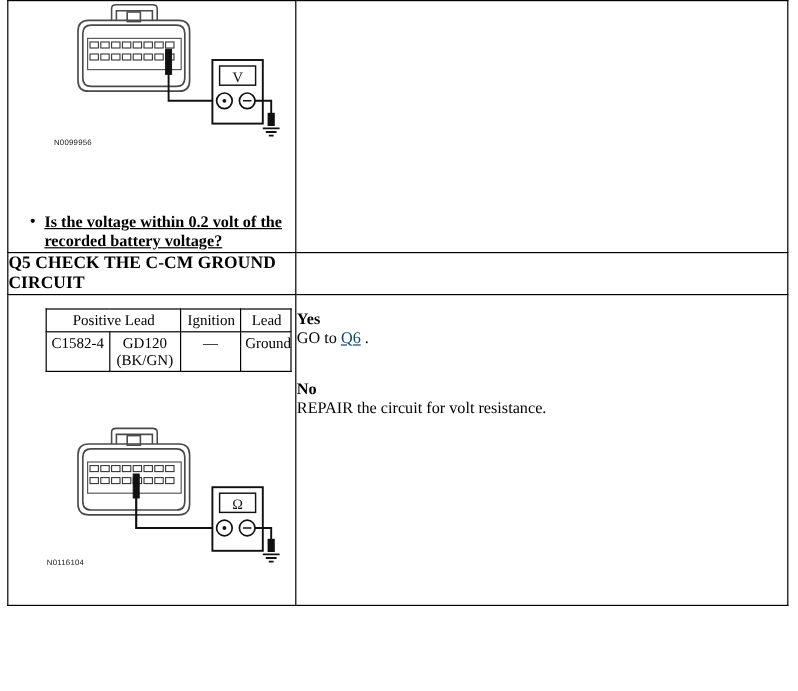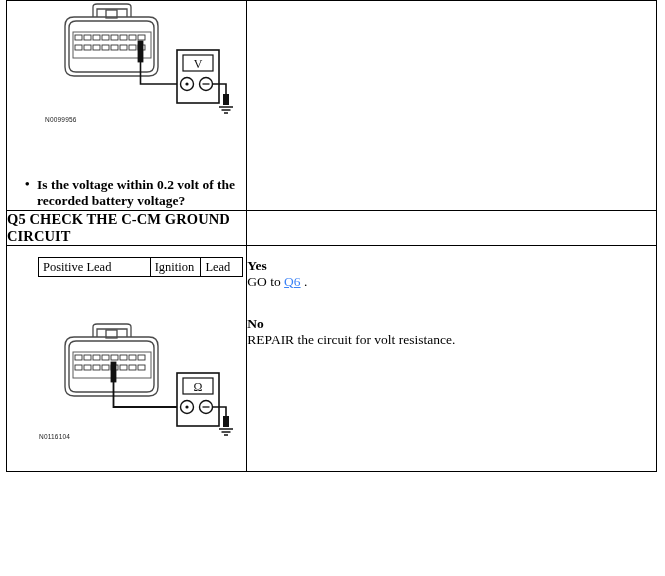--- a/index.html
+++ b/index.html
@@ -61,20 +61,21 @@
     padding: 9px 0 0 7px;
     font-size: 13.5px;
     line-height: 15.5px;
   }
 
   
   ul.bullets {
     margin: 4px 0 0 0;
     padding-left: 30px;
     list-style: none;
+    text-decoration: underline;
   }
   ul.bullets li {
     position: relative;
     font-size: 13.5px;
     line-height: 15.5px;
     margin: 0 0 1px 0;
   }
   ul.bullets li::before {
     content: "\2022";
     position: absolute;
@@ -100,21 +101,21 @@
   .meas-table td {
     border: 1px solid #000000;
     font-size: 12.5px;
     line-height: 14px;
     font-weight: normal;
     padding: 2px 3px;
     text-align: center;
     vertical-align: top;
   }
   .meas-table th.lead-h {
-    text-align: left;
+    text-align: center;
     padding-left: 4px;
   }
   .w-pin1  { width: 52px; }
   .w-cir1  { width: 58px; }
   .w-pin2  { width: 50px; }
   .w-cir2  { width: 41px; }
 
   
   .figure {
     position: relative;
@@ -126,21 +127,21 @@
     position: absolute;
     font-family: "Liberation Sans", sans-serif;
     font-size: 6.5px;
     letter-spacing: 0.2px;
     color: #1a1a1a;
   }
   .fig-id-top    { left: 38px; top: 115px; }
   .fig-id-bottom { left: 32px; top: 112px; }
 
   .q-link {
-    color: #3b82f6;
+    color: #0c4a6e;
   }
   .spacer-line { height: 15px; }
 </style>
 </head>
 <body>
 
 <div class="page">
 
   <table class="diag-table">
     <colgroup>
@@ -236,20 +237,29 @@
                 <col class="w-cir1">
                 <col class="w-pin2">
                 <col class="w-cir2">
             </colgroup>
             <tbody>
               <tr>
                 <th class="lead-h" colspan="2">Positive Lead</th>
                 <th class="lead-h">Ignition</th>
                 <th class="lead-h">Lead</th>
               </tr>
+              <tr>
+                <td>C1582-4</td>
+                <td>
+                  <span>GD120</span><br>
+                  <span>(BK/GN)</span>
+                </td>
+                <td>—</td>
+                <td>Ground</td>
+              </tr>
             </tbody>
           </table>
 
           <div class="figure fig-bottom" style="margin-top:44px;">
             <svg class="fig-svg" width="238" height="120" viewBox="0 0 238 120">
               <g fill="none" stroke="#4a4a4a" stroke-width="1.4">
                 <path d="M58 25 Q58 16 67 16 L142 16 Q151 16 151 25 L151 66 Q151 75 142 75 L67 75 Q58 75 58 66 Z"></path>
                 <path d="M62 27 Q62 20 69 20 L140 20 Q147 20 147 27 L147 64 Q147 71 140 71 L69 71 Q62 71 62 64 Z"></path>
               </g>
               <g fill="none" stroke="#4a4a4a" stroke-width="1.3">

